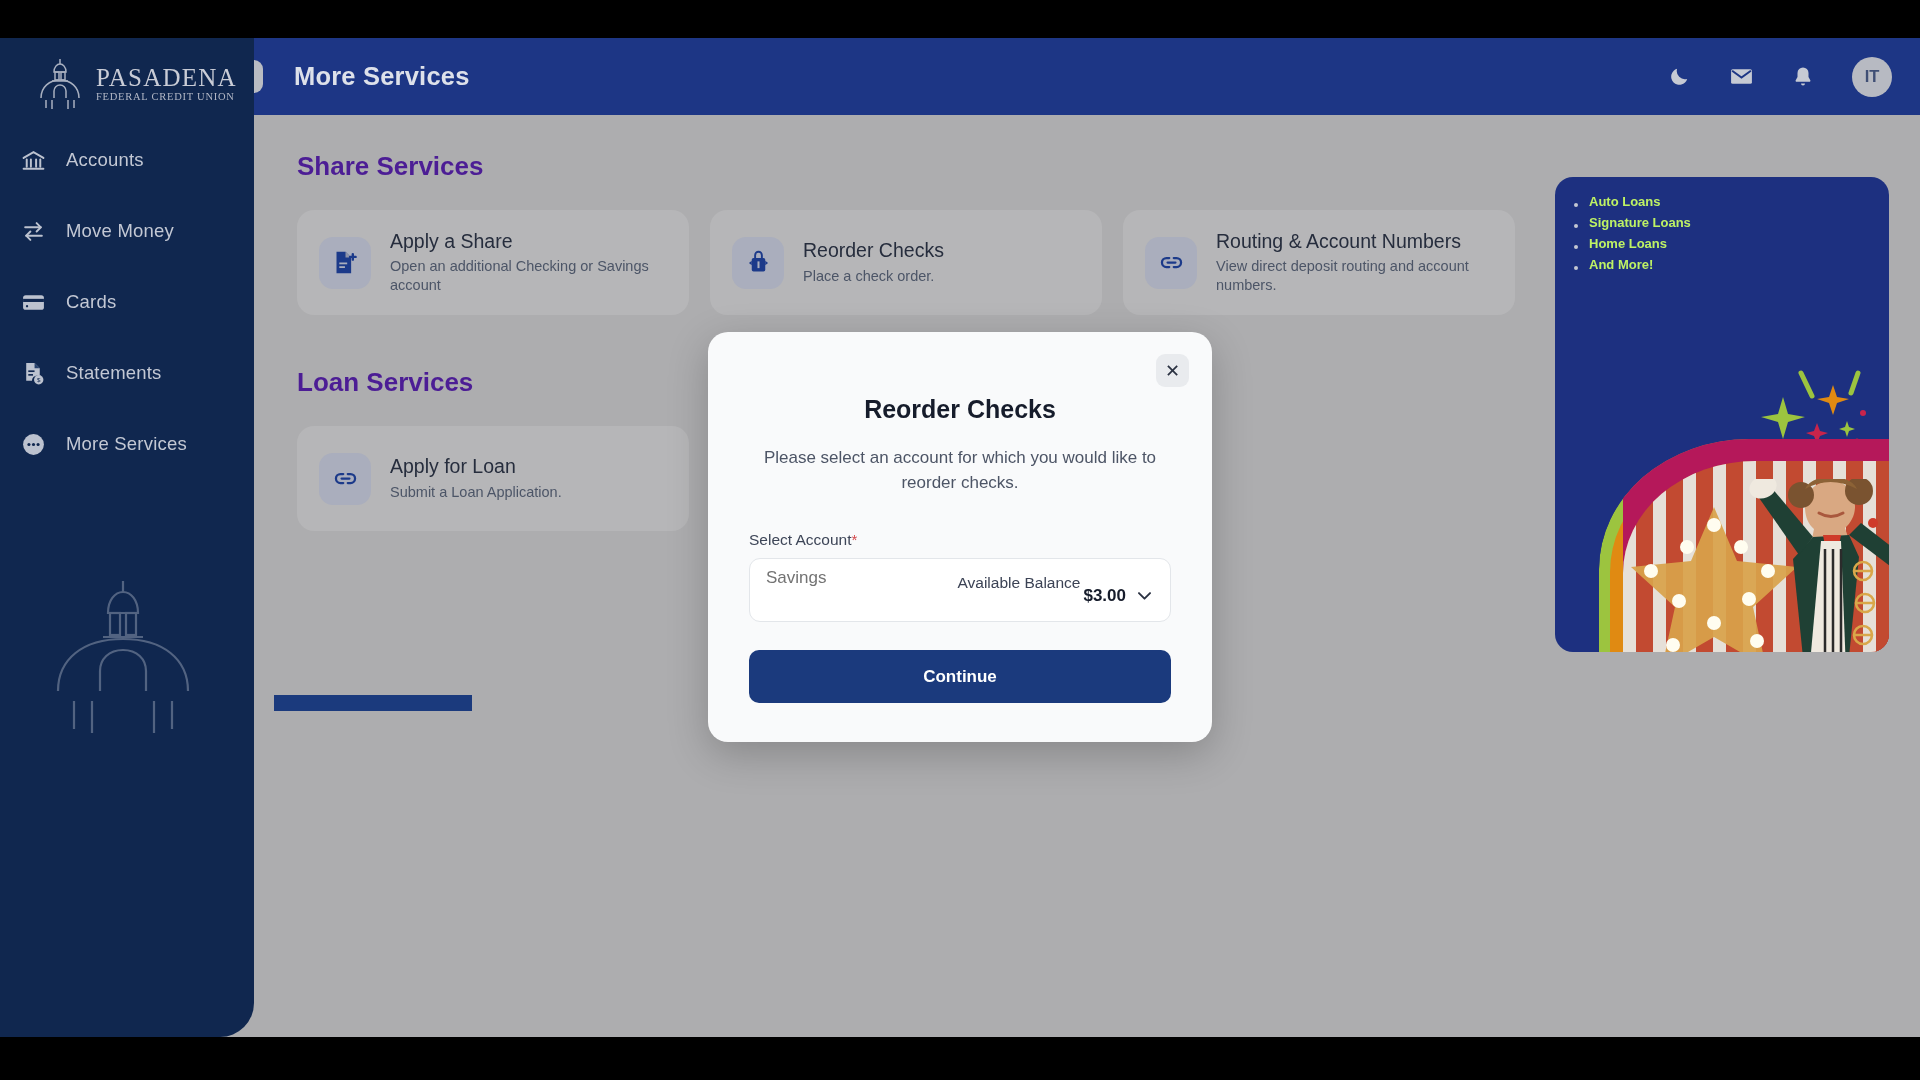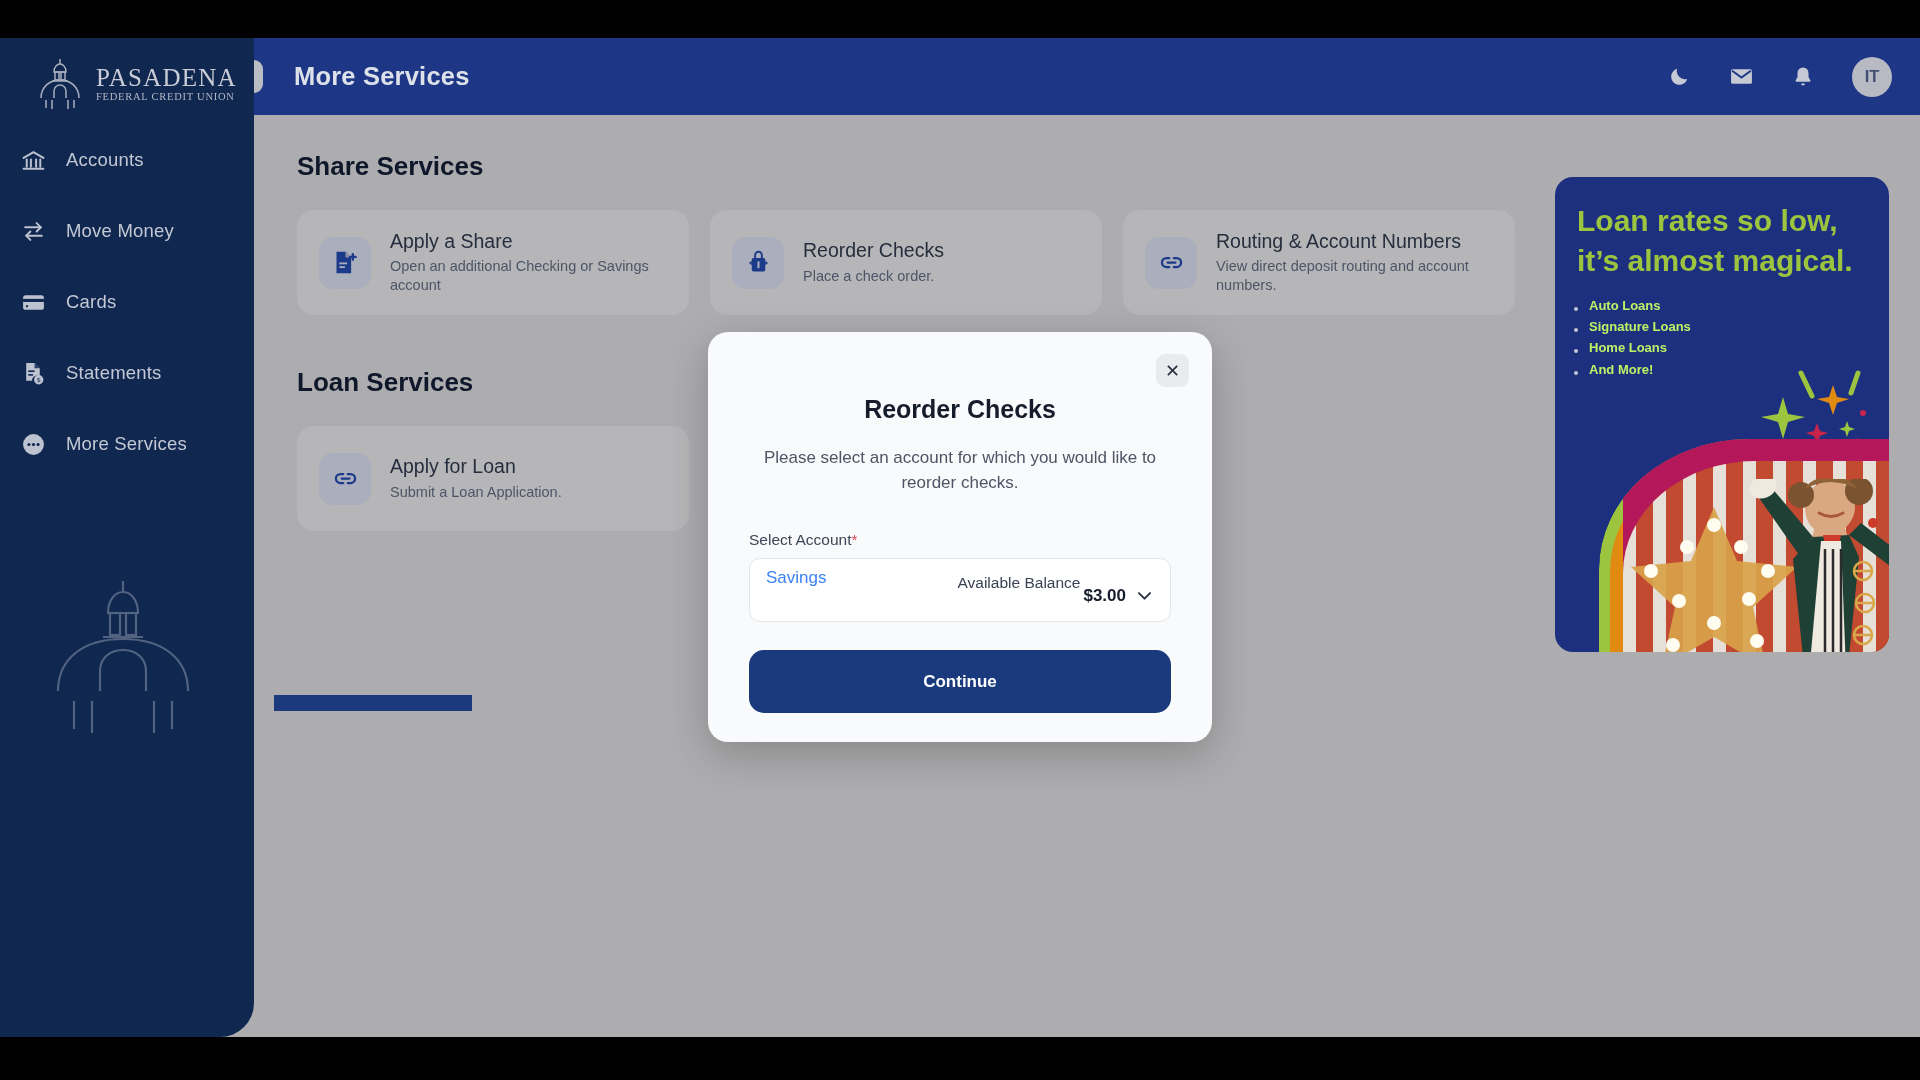--- a/index.html
+++ b/index.html
@@ -99,21 +99,21 @@
 
   
   .main {
     position: absolute; left: 254px; top: 77px;
     width: 1666px; height: 922px;
     background: #adadaf;
     overflow: hidden;
   }
   .section-title {
     font-size: 26px; font-weight: bold;
-    color: #0f172a; margin-left: 43px;
+    color: #4c1d95; margin-left: 43px;
   }
   .card-row { display: flex; gap: 21px; margin-left: 43px; margin-top: 28px; }
   .svc-card {
     width: 392px; min-height: 105px;
     background: #b6b6b8; border-radius: 17px;
     display: flex; align-items: center; gap: 19px;
     padding: 20px 22px; cursor: pointer;
   }
   .svc-icon-box {
     width: 52px; height: 52px; border-radius: 14px;
@@ -203,32 +203,32 @@
     margin: 36px 0 0 41px; font-size: 15.5px; color: #3d4557;
   }
   .field-label .req { color: #d4484b; font-size: 15px; }
   .select-box {
     margin: 9px 41px 0 41px; height: 64px;
     background: #fff; border: 1px solid #e3e6ea; border-radius: 11px;
     display: flex; align-items: center; padding: 0 16px;
     position: relative; cursor: pointer;
   }
   .sel-left { display: flex; flex-direction: column; gap: 3px; }
-  .sel-acct { font-size: 17px; color: #3b82f6; }
+  .sel-acct { font-size: 17px; color: #737373; }
   .sel-redact { width: 162px; height: 22px; background: #fff; }
   .sel-right {
     margin-left: auto; margin-right: 28px; text-align: right;
     display: flex; gap: 3px;
   }
   .sel-bal-lbl { font-size: 15.5px; color: #3c4355; }
   .sel-bal-amt { font-size: 17px; font-weight: bold; color: #161c2b; margin-top: 12px; }
   .sel-chev { position: absolute; right: 16px; top: 27px; color: #2b3242; }
   .continue-btn {
-    margin: 28px 41px 0 41px; height: 63px; width: 422px;
-    background: #1b3a7d; color: #fff; border: none; border-radius: 15px;
+    margin: 28px 41px 0 41px; height: 53px; width: 422px;
+    background: #1b3a7d; color: #fff; border: none; border-radius: 10px;
     font-size: 17px; font-weight: bold; cursor: pointer;
     font-family: "Liberation Sans", sans-serif;
   }
 </style>
 </head>
 <body>
 
 <div class="letterbox-top"></div>
 <div class="letterbox-bottom"></div>
 
@@ -432,21 +432,20 @@
             <span class="svc-title">Apply for Loan</span>
             <span class="svc-desc">Submit a Loan Application.</span>
           </span>
         </div>
       </div>
     </div>
 
     <div class="blue-strip"></div>
 
     <aside class="promo">
-      <div class="promo-head">Loan rates so low, it’s almost magical.</div>
       <ul class="promo-list">
         <li>Auto Loans</li>
         <li>Signature Loans</li>
         <li>Home Loans</li>
         <li>And More!</li>
       </ul>
 
       <div class="sparkles">
         <svg viewBox="0 0 120 95" width="120" height="95">
           <polygon points="28,28 33,45 50,48 33,53 28,70 23,53 6,48 23,45" fill="#9cc43f"></polygon>

